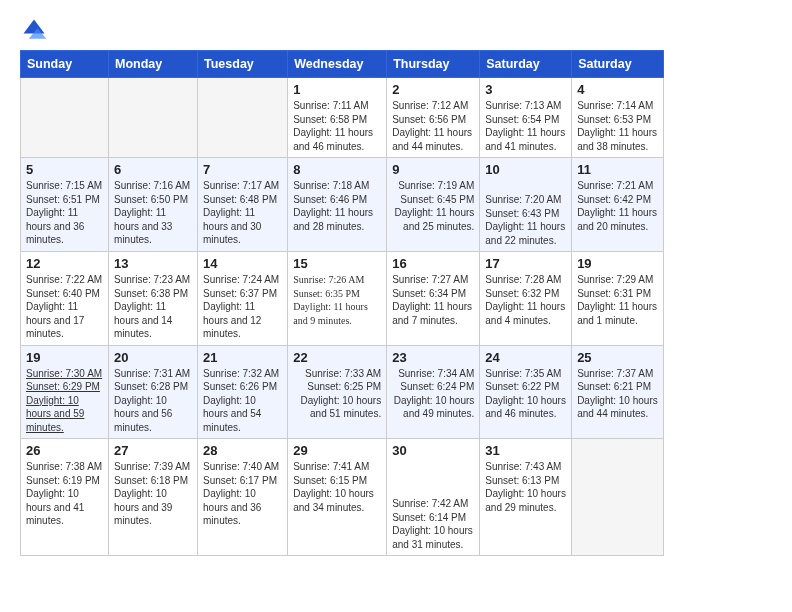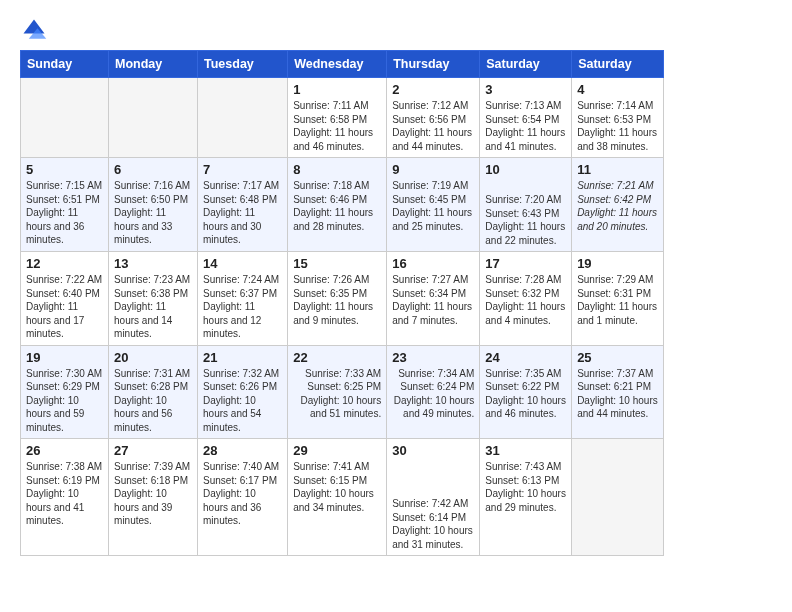--- a/index.html
+++ b/index.html
@@ -175,33 +175,33 @@
 Daylight: 11 hours and 30 minutes.</div>
           </td>
           <td>
             <div class="day-num">8</div>
             <div class="day-info" style="white-space: pre-line;">Sunrise: 7:18 AM
 Sunset: 6:46 PM
 Daylight: 11 hours and 28 minutes.</div>
           </td>
           <td>
             <div class="day-num">9</div>
-            <div class="day-info" style="white-space: pre-line;">Sunrise: 7:19 AM
+            <div class="day-info" style="white-space: pre-line; text-align: right;">Sunrise: 7:19 AM
 Sunset: 6:45 PM
 Daylight: 11 hours and 25 minutes.</div>
           </td>
           <td>
             <div class="day-num">10</div>
             <div class="day-info" style="white-space: pre-line; margin-top: 16px;">Sunrise: 7:20 AM
 Sunset: 6:43 PM
 Daylight: 11 hours and 22 minutes.</div>
           </td>
           <td>
             <div class="day-num">11</div>
-            <div class="day-info" style="white-space: pre-line; font-style: italic;">Sunrise: 7:21 AM
+            <div class="day-info" style="white-space: pre-line;">Sunrise: 7:21 AM
 Sunset: 6:42 PM
 Daylight: 11 hours and 20 minutes.</div>
           </td>
         </tr>
         <tr>
           <td>
             <div class="day-num">12</div>
             <div class="day-info" style="white-space: pre-line;">Sunrise: 7:22 AM
 Sunset: 6:40 PM
 Daylight: 11 hours and 17 minutes.</div>
@@ -213,21 +213,21 @@
 Daylight: 11 hours and 14 minutes.</div>
           </td>
           <td>
             <div class="day-num">14</div>
             <div class="day-info" style="white-space: pre-line;">Sunrise: 7:24 AM
 Sunset: 6:37 PM
 Daylight: 11 hours and 12 minutes.</div>
           </td>
           <td>
             <div class="day-num">15</div>
-            <div class="day-info" style="white-space: pre-line;">Sunrise: 7:26 AM
+            <div class="day-info" style="white-space: pre-line; font-family: Liberation Serif, serif;">Sunrise: 7:26 AM
 Sunset: 6:35 PM
 Daylight: 11 hours and 9 minutes.</div>
           </td>
           <td>
             <div class="day-num">16</div>
             <div class="day-info" style="white-space: pre-line;">Sunrise: 7:27 AM
 Sunset: 6:34 PM
 Daylight: 11 hours and 7 minutes.</div>
           </td>
           <td>
@@ -239,21 +239,21 @@
           <td>
             <div class="day-num">19</div>
             <div class="day-info" style="white-space: pre-line;">Sunrise: 7:29 AM
 Sunset: 6:31 PM
 Daylight: 11 hours and 1 minute.</div>
           </td>
         </tr>
         <tr class="row-alt">
           <td>
             <div class="day-num">19</div>
-            <div class="day-info" style="white-space: pre-line;">Sunrise: 7:30 AM
+            <div class="day-info" style="white-space: pre-line; text-decoration: underline;">Sunrise: 7:30 AM
 Sunset: 6:29 PM
 Daylight: 10 hours and 59 minutes.</div>
           </td>
           <td>
             <div class="day-num">20</div>
             <div class="day-info" style="white-space: pre-line;">Sunrise: 7:31 AM
 Sunset: 6:28 PM
 Daylight: 10 hours and 56 minutes.</div>
           </td>
           <td>

